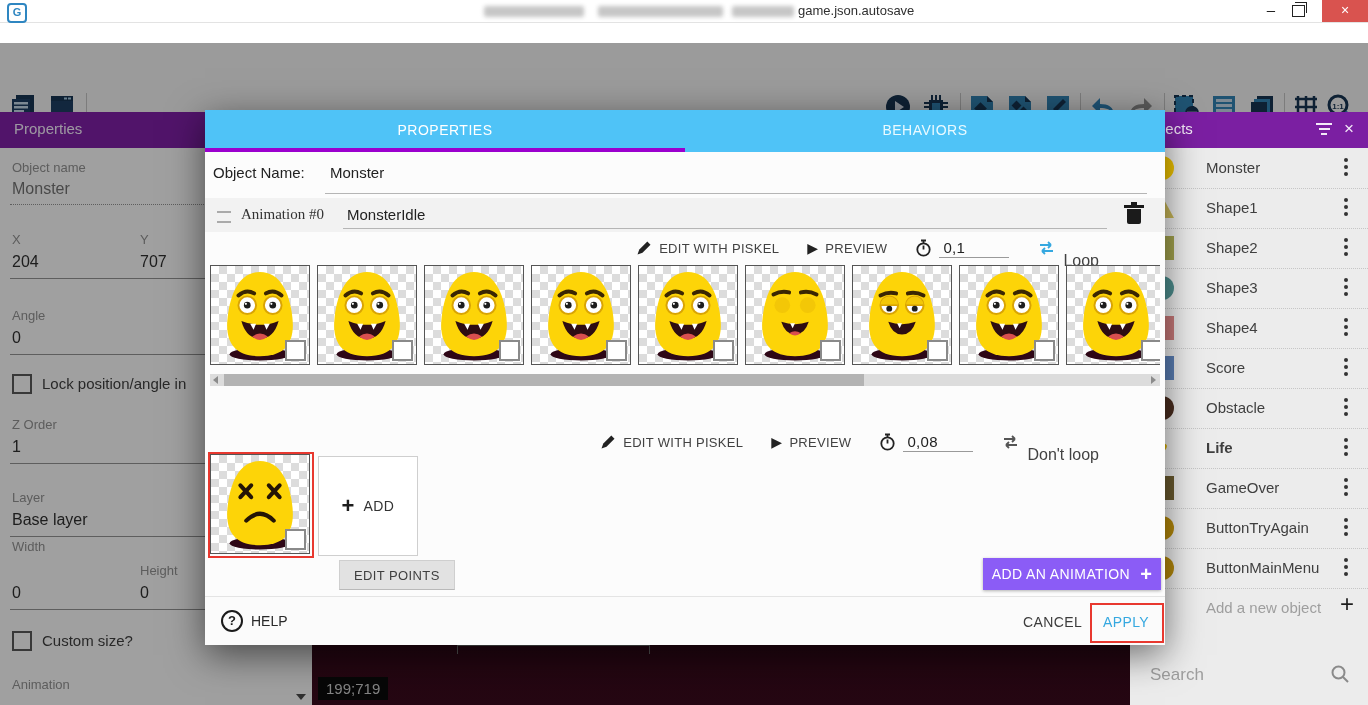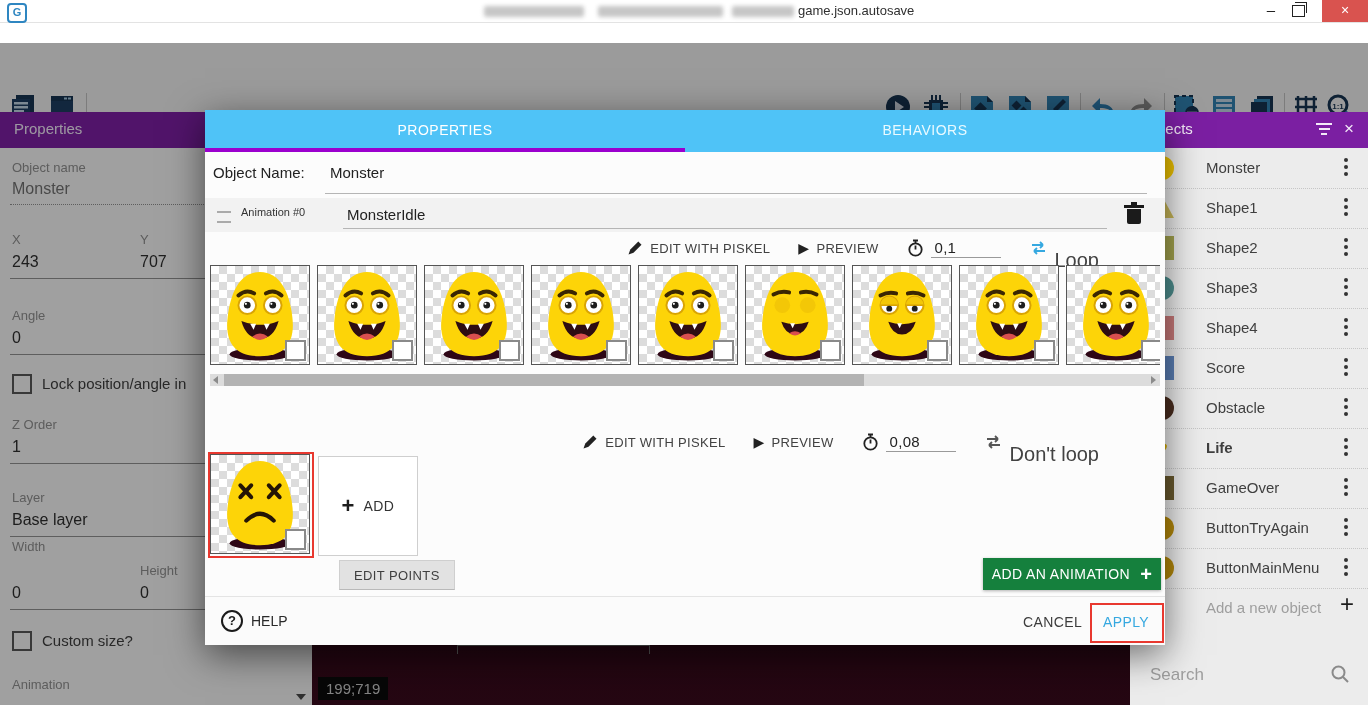--- a/index.html
+++ b/index.html
@@ -80,49 +80,49 @@
   
   #dialog{left:205px;top:110px;width:960px;height:535px;background:#fcfcfc;z-index:100;
           box-shadow:0 10px 35px rgba(0,0,0,0.55);overflow:hidden;}
   #dlg-header{position:absolute;left:0;top:0;width:960px;height:42px;background:#4fc3f7;}
   .dlg-tab{position:absolute;top:0;width:480px;height:38px;text-align:center;line-height:40px;
            font-size:14px;letter-spacing:0.5px;color:#ffffff;}
   .dlg-tab.inactive{color:#eafaff;}
   #dlg-underline{position:absolute;left:0;top:38px;width:480px;height:4px;background:#9b00ce;}
   .dlg-row-strip{position:absolute;left:0;width:960px;background:#f2f2f2;}
   .drag-handle{position:absolute;width:14px;height:8px;border-top:2px solid #aaa;border-bottom:2px solid #aaa;}
-  .anim-label{position:absolute;font-size:11px;color:#333;}
+  .anim-label{position:absolute;font-size:15px;color:#333;font-family:Liberation Serif, serif;}
   .anim-name{position:absolute;font-size:15px;color:#222;}
   .name-line{position:absolute;border-bottom:1px solid #b5b5b5;}
   .trash{position:absolute;width:14px;height:15px;background:#1b1b1b;border-radius:0 0 2px 2px;}
   .trash:before{content:"";position:absolute;left:-3px;top:-4px;width:20px;height:2.5px;background:#1b1b1b;}
   .trash:after{content:"";position:absolute;left:4px;top:-7px;width:6px;height:3px;background:#1b1b1b;}
   .ctrl-row{position:absolute;left:0;width:894px;height:28px;display:flex;justify-content:flex-end;
             align-items:center;gap:28px;}
   .ctrl{display:flex;align-items:center;gap:7px;font-size:13px;color:#424242;letter-spacing:0.3px;}
-  .ctrl .big{font-size:20px;letter-spacing:0;margin-top:25px;}
+  .ctrl .big{font-size:16px;letter-spacing:0;margin-top:25px;}
   .time-val{display:inline-block;width:66px;border-bottom:1px solid #9a9a9a;font-size:15px;color:#222;padding:0 0 1px 4px;}
   .frames-row{position:absolute;display:flex;gap:7px;}
   .frame{position:relative;width:98px;height:98px;border:1px solid #555;flex:0 0 auto;
          background-color:#fff;
          background-image:linear-gradient(45deg,#dcdcdc 25%,transparent 25%,transparent 75%,#dcdcdc 75%),
                           linear-gradient(45deg,#dcdcdc 25%,transparent 25%,transparent 75%,#dcdcdc 75%);
          background-size:16px 16px;background-position:0 0,8px 8px;}
   .frame-corner{position:absolute;right:3px;bottom:3px;width:17px;height:17px;background:#fff;border:2px solid #8a8a8a;}
   .red-box{position:absolute;border:2px solid #e8382f;z-index:5;}
   .scrollbar{position:absolute;left:5px;top:264px;width:950px;height:12px;background:#dcdcdc;}
   .sb-thumb{position:absolute;left:14px;top:0;width:640px;height:12px;background:#b3b3b3;}
   .sb-arrow{position:absolute;top:2px;width:0;height:0;border-top:4px solid transparent;border-bottom:4px solid transparent;}
   .add-tile{position:absolute;width:98px;height:98px;background:#fff;border:1px solid #cfcfcf;
             display:flex;align-items:center;justify-content:center;gap:9px;}
   .add-tile .plus{font-size:22px;color:#1d1d1d;font-weight:bold;line-height:20px;}
   .add-tile .lbl{font-size:14px;color:#333;letter-spacing:0.5px;}
   .gray-btn{position:absolute;height:28px;background:#e2e2e2;border:1px solid #cfcfcf;border-bottom-color:#b9b9b9;
             font-size:13px;color:#3f3f3f;display:flex;align-items:center;padding:0 14px;letter-spacing:0.4px;}
-  #add-anim-btn{position:absolute;left:778px;top:448px;width:178px;height:32px;background:#15803d;color:#fff;
+  #add-anim-btn{position:absolute;left:778px;top:448px;width:178px;height:32px;background:#8b5cf6;color:#fff;
                 font-size:14px;display:flex;align-items:center;justify-content:center;gap:10px;
                 letter-spacing:0.4px;box-shadow:0 1px 3px rgba(0,0,0,0.3);}
   #add-anim-btn .plus{font-size:20px;font-weight:bold;}
   #dlg-footer{position:absolute;left:0;top:486px;width:960px;height:49px;border-top:1px solid #e4e4e4;background:#fbfbfb;}
   .help-circle{display:inline-block;width:18px;height:18px;border:2px solid #1b1b1b;border-radius:50%;
                font-size:13px;font-weight:bold;color:#1b1b1b;text-align:center;line-height:18px;}
   #help-btn{position:absolute;left:16px;top:13px;display:flex;align-items:center;gap:8px;font-size:14px;color:#2a2a2a;}
   #cancel-btn{position:absolute;left:818px;top:17px;font-size:14px;color:#3c3c3c;letter-spacing:0.4px;}
   #apply-btn{position:absolute;left:898px;top:17px;font-size:14px;color:#35a8e0;letter-spacing:0.4px;}
 
@@ -265,21 +265,21 @@
 
   <div id="left-panel" class="abs">
     <div class="hdr">
         <span>Properties</span>
       </div>
     <div class="lp-label" style="left:12px;top:48px">Object name</div>
     <div class="lp-value" style="left:12px;top:68px;color:#6f6f6f">Monster</div>
     <div class="lp-line lp-dotted" style="top:92px"></div>
     <div class="lp-label" style="left:12px;top:120px">X</div>
     <div class="lp-label" style="left:140px;top:120px">Y</div>
-    <div class="lp-value" style="left:12px;top:141px">243</div>
+    <div class="lp-value" style="left:12px;top:141px">204</div>
     <div class="lp-value" style="left:140px;top:141px">707</div>
     <div class="lp-line" style="top:166px"></div>
     <div class="lp-label" style="left:12px;top:196px">Angle</div>
     <div class="lp-value" style="left:12px;top:217px">0</div>
     <div class="lp-line" style="top:242px"></div>
     <div class="lp-check" style="left:12px;top:262px"></div>
     <div class="lp-checklabel" style="left:42px;top:263px">Lock position/angle in</div>
     <div class="lp-label" style="left:12px;top:305px">Z Order</div>
     <div class="lp-value" style="left:12px;top:326px">1</div>
     <div class="lp-line" style="top:351px"></div>

